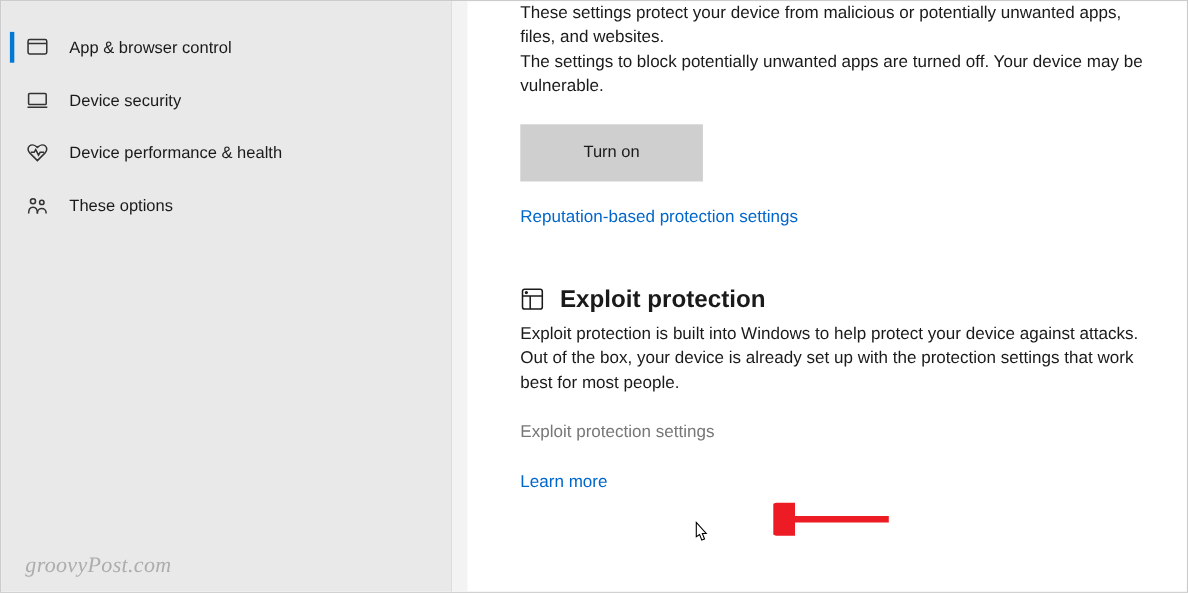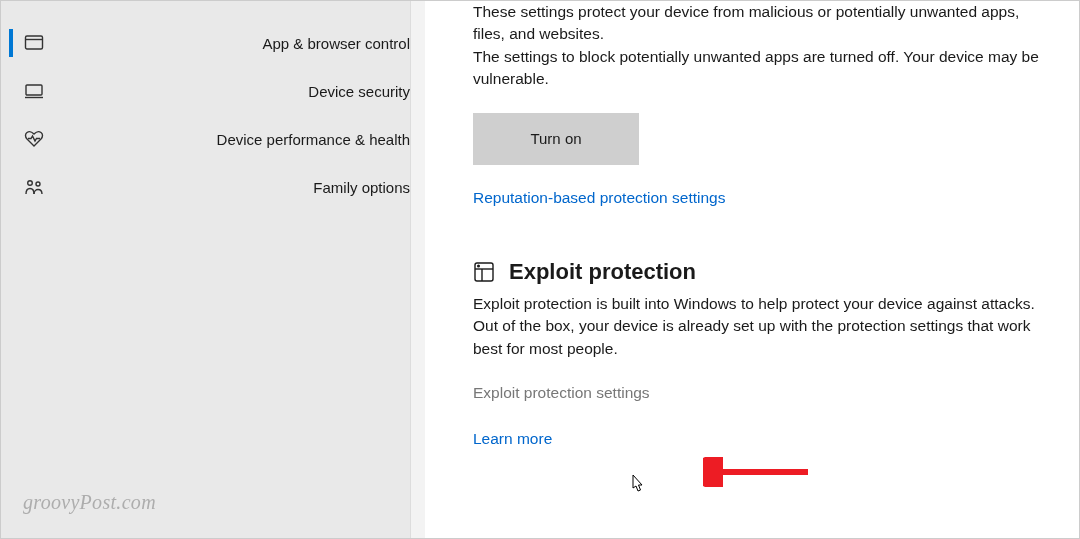--- a/index.html
+++ b/index.html
@@ -34,21 +34,20 @@
     }
     .sidebar-item {
       display: flex;
       align-items: center;
       height: 48px;
       padding-left: 22px;
       cursor: pointer;
       position: relative;
       color: #1a1a1a;
       font-size: 15px;
-      justify-content: space-between;
     }
     .sidebar-item.active::before {
       content: "";
       position: absolute;
       left: 8px;
       top: 10px;
       bottom: 10px;
       width: 4px;
       background: #0078d4;
     }
@@ -131,21 +130,21 @@
       font-size: 15.5px;
       color: #777;
     }
     .learn-more {
       margin-top: 28px;
       font-size: 15.5px;
     }
     .watermark {
       position: absolute;
       left: 22px;
-      bottom: 24px;
+      bottom: 12px;
       font-family: Georgia, 'Times New Roman', serif;
       font-style: italic;
       font-size: 20px;
       color: #adadad;
       letter-spacing: 0.3px;
     }
     .arrow {
       position: absolute;
       left: 702px;
       top: 456px;
@@ -196,21 +195,21 @@
 
     <div class="sidebar-item">
       <span class="icon">
         <svg viewBox="0 0 20 20" fill="none" stroke="currentColor" stroke-width="1.4">
           <circle cx="6" cy="6" r="2.3"></circle>
           <circle cx="14" cy="7" r="2"></circle>
           <path d="M2 17 C2 13 4 11.5 6 11.5 C8 11.5 10 13 10 17"></path>
           <path d="M10 17 C10 14 12 12.5 14 12.5 C16 12.5 18 14 18 17"></path>
         </svg>
       </span>
-      <span>Family options</span>
+      <span>These options</span>
     </div>
 
 
   </div>
 
   <div class="scroll-strip"></div>
 
   <div class="main">
 
     <div class="body-text">These settings protect your device from malicious or potentially unwanted apps, files, and websites.</div>

